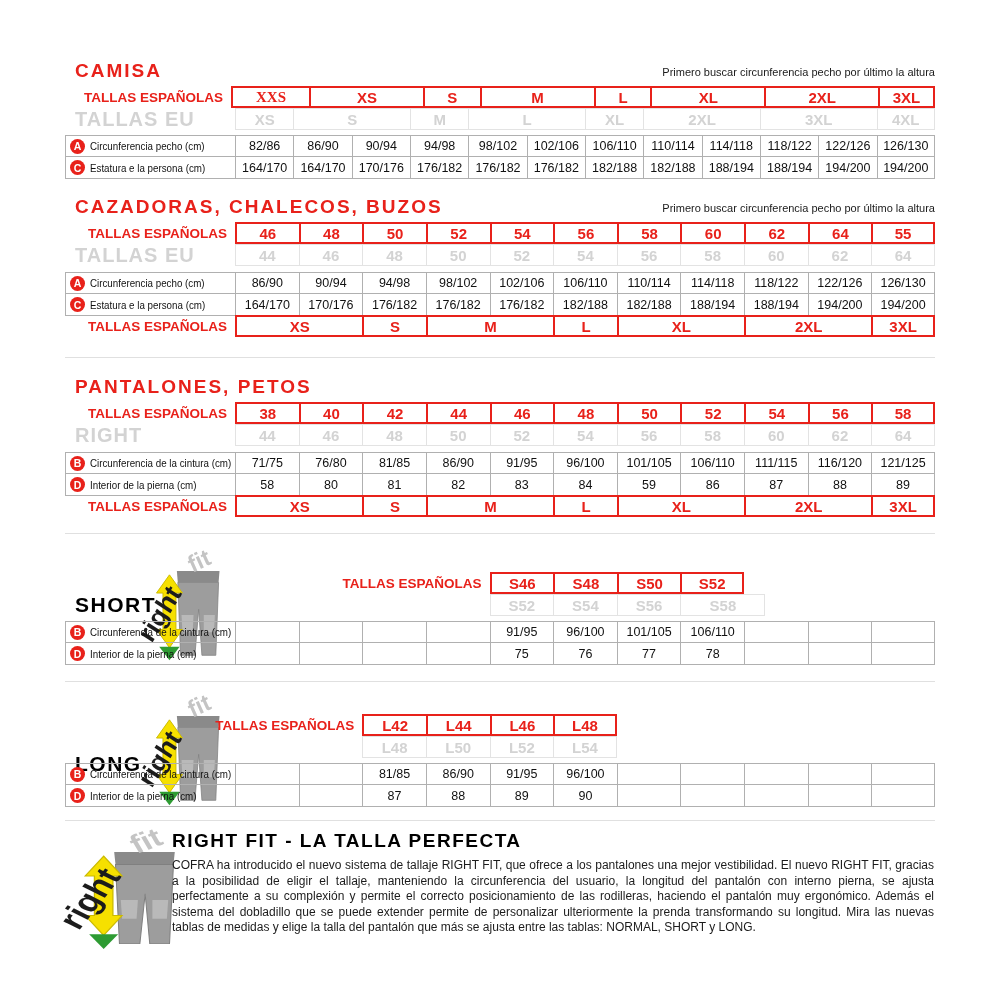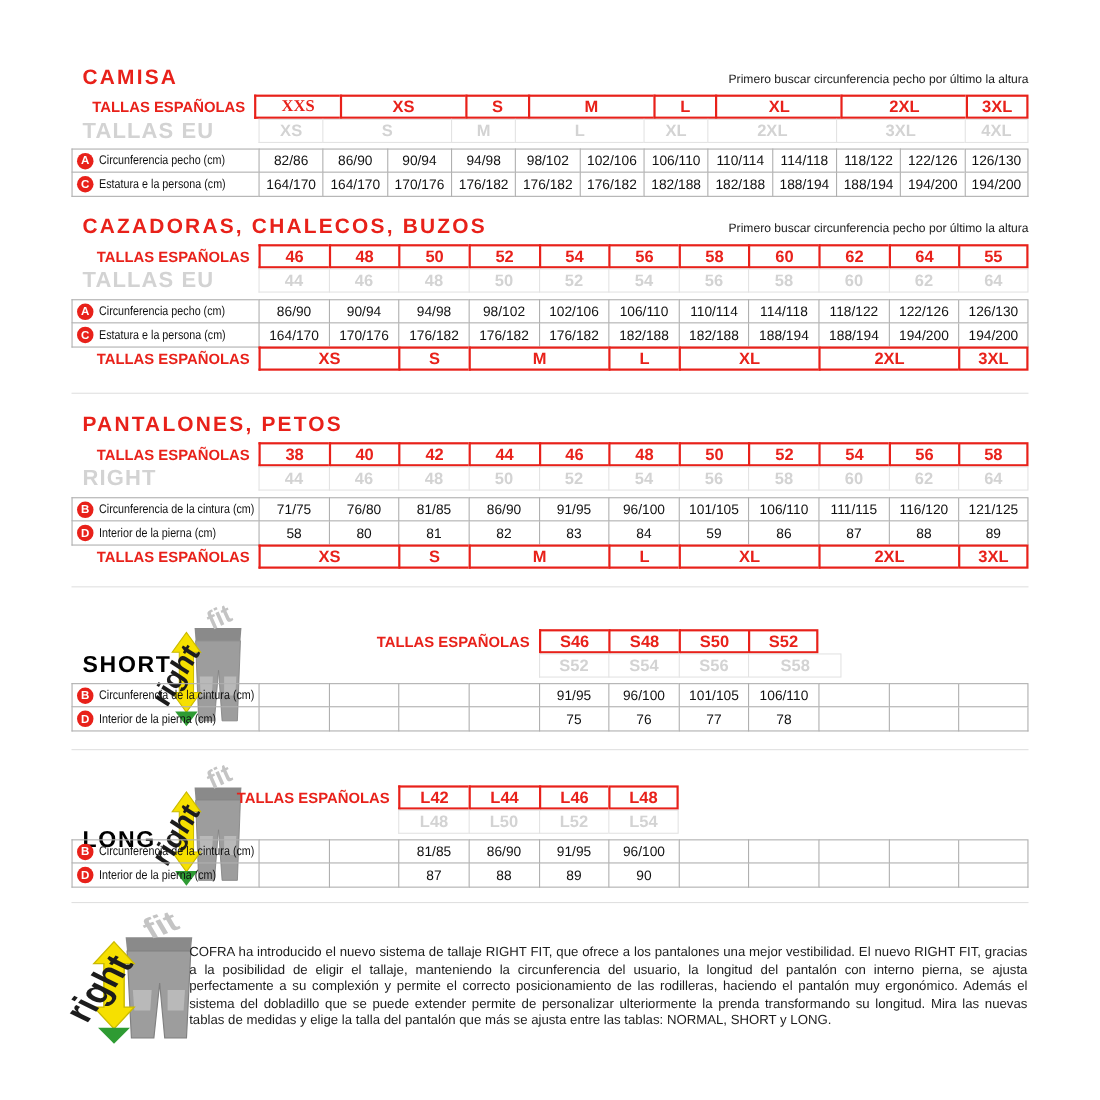--- a/index.html
+++ b/index.html
@@ -415,15 +415,16 @@
         <path d="M29,24 L75,24 L74,36 L30,36 Z" fill="#8a8a8a"></path>
         <path d="M30,36 L74,36 L71,112 L56,112 L52.5,64 L48.5,112 L33,112 Z" fill="#9d9d9d" stroke="#808080" stroke-width="0.8"></path>
         <path d="M34,70 L47,70 L46,88 L35,88 Z" fill="#b9b9b9"></path>
         <path d="M58,70 L70,70 L69,88 L58,88 Z" fill="#b9b9b9"></path>
         <polygon points="21,28 35,47 28,47 28,85 35,85 21,104 7,85 14,85 14,47 7,47" fill="#f6e000" stroke="#caba00" stroke-width="1"></polygon>
         <polygon points="10,103 32,103 21,117" fill="#2e9b33"></polygon>
         <text x="2" y="100" transform="rotate(-58 2 100)" font-family="Liberation Sans, sans-serif" font-size="28" font-weight="bold" fill="#1c1c1c">right</text>
         <text x="46" y="26" transform="rotate(-25 46 26)" font-family="Liberation Sans, sans-serif" font-size="25" font-weight="bold" fill="#c4c4c4">fit</text>
       </svg>
     </div>
+  <div class="rf-heading" style="top:830px;">RIGHT FIT - LA TALLA PERFECTA</div>
   <div class="rf-paragraph" style="top:858px;">COFRA ha introducido el nuevo sistema de tallaje RIGHT FIT, que ofrece a los pantalones una mejor vestibilidad. El nuevo RIGHT FIT, gracias a la posibilidad de eligir el tallaje, manteniendo la circunferencia del usuario, la longitud del pantalón con interno pierna, se ajusta perfectamente a su complexión y permite el correcto posicionamiento de las rodilleras, haciendo el pantalón muy ergonómico. Además el sistema del dobladillo que se puede extender permite de personalizar ulteriormente la prenda transformando su longitud. Mira las nuevas tablas de medidas y elige la talla del pantalón que más se ajusta entre las tablas: NORMAL, SHORT y LONG.</div>
 
 </div>
 
 </body></html>

